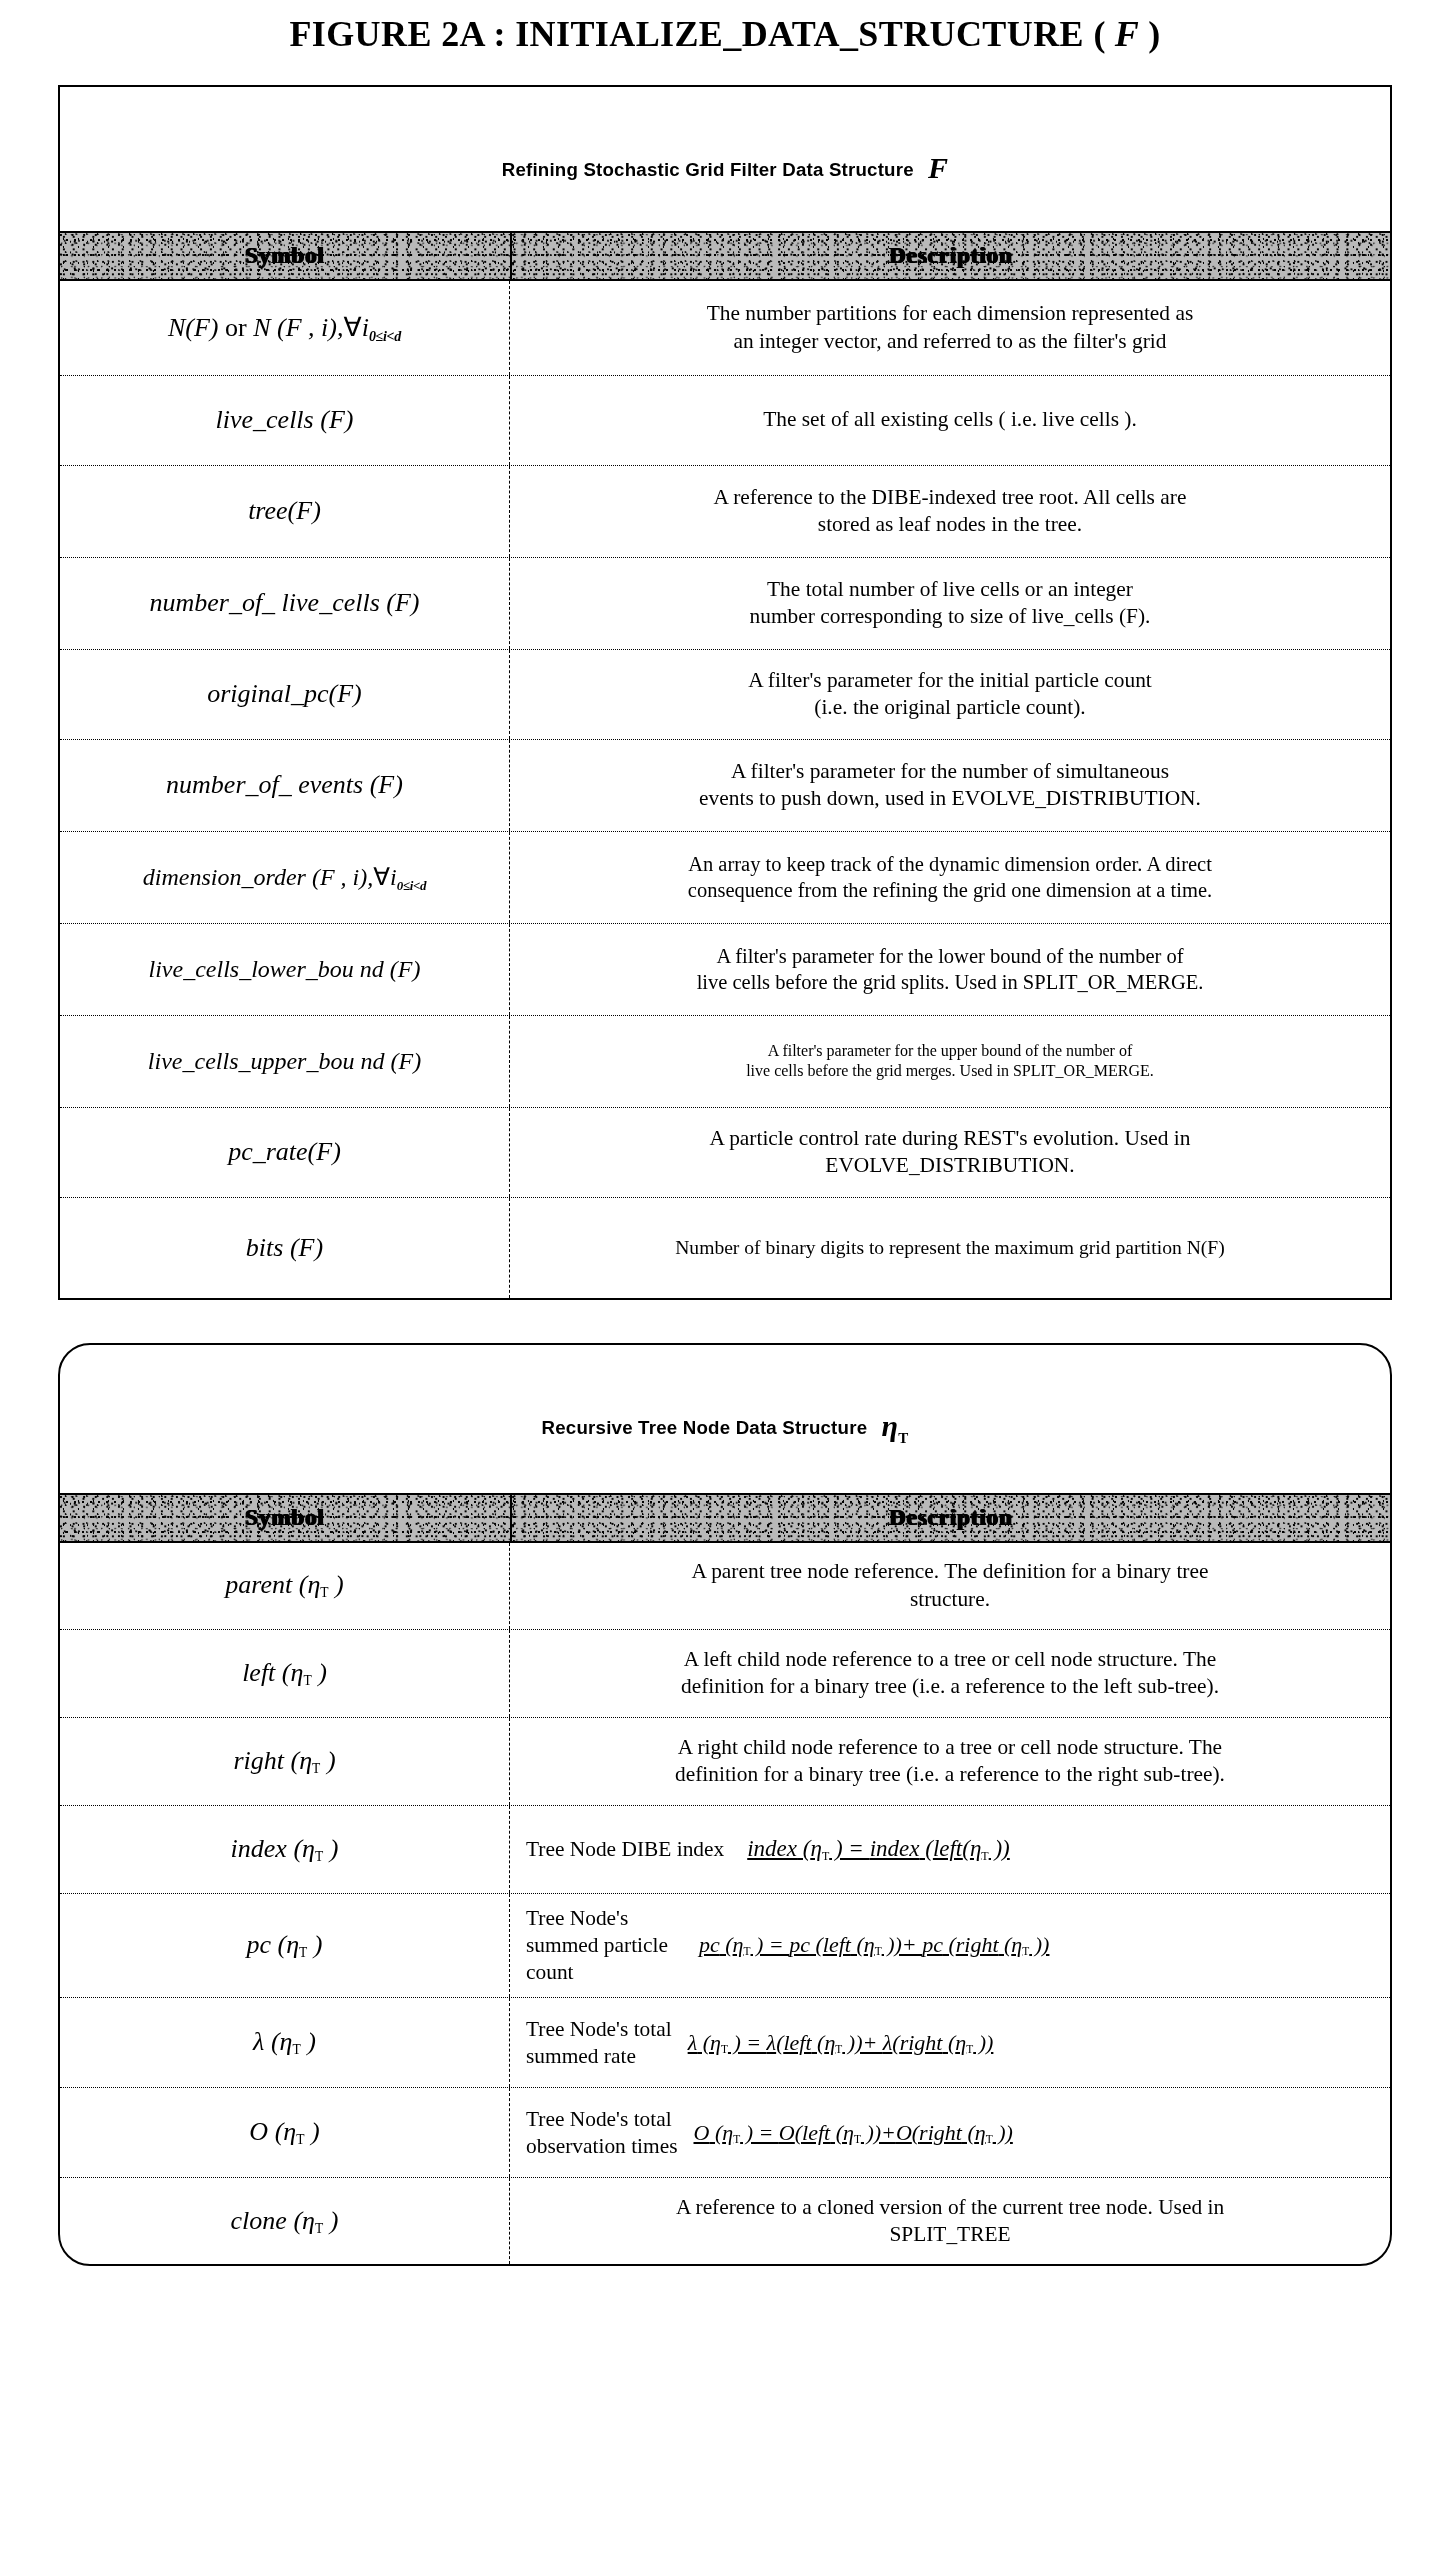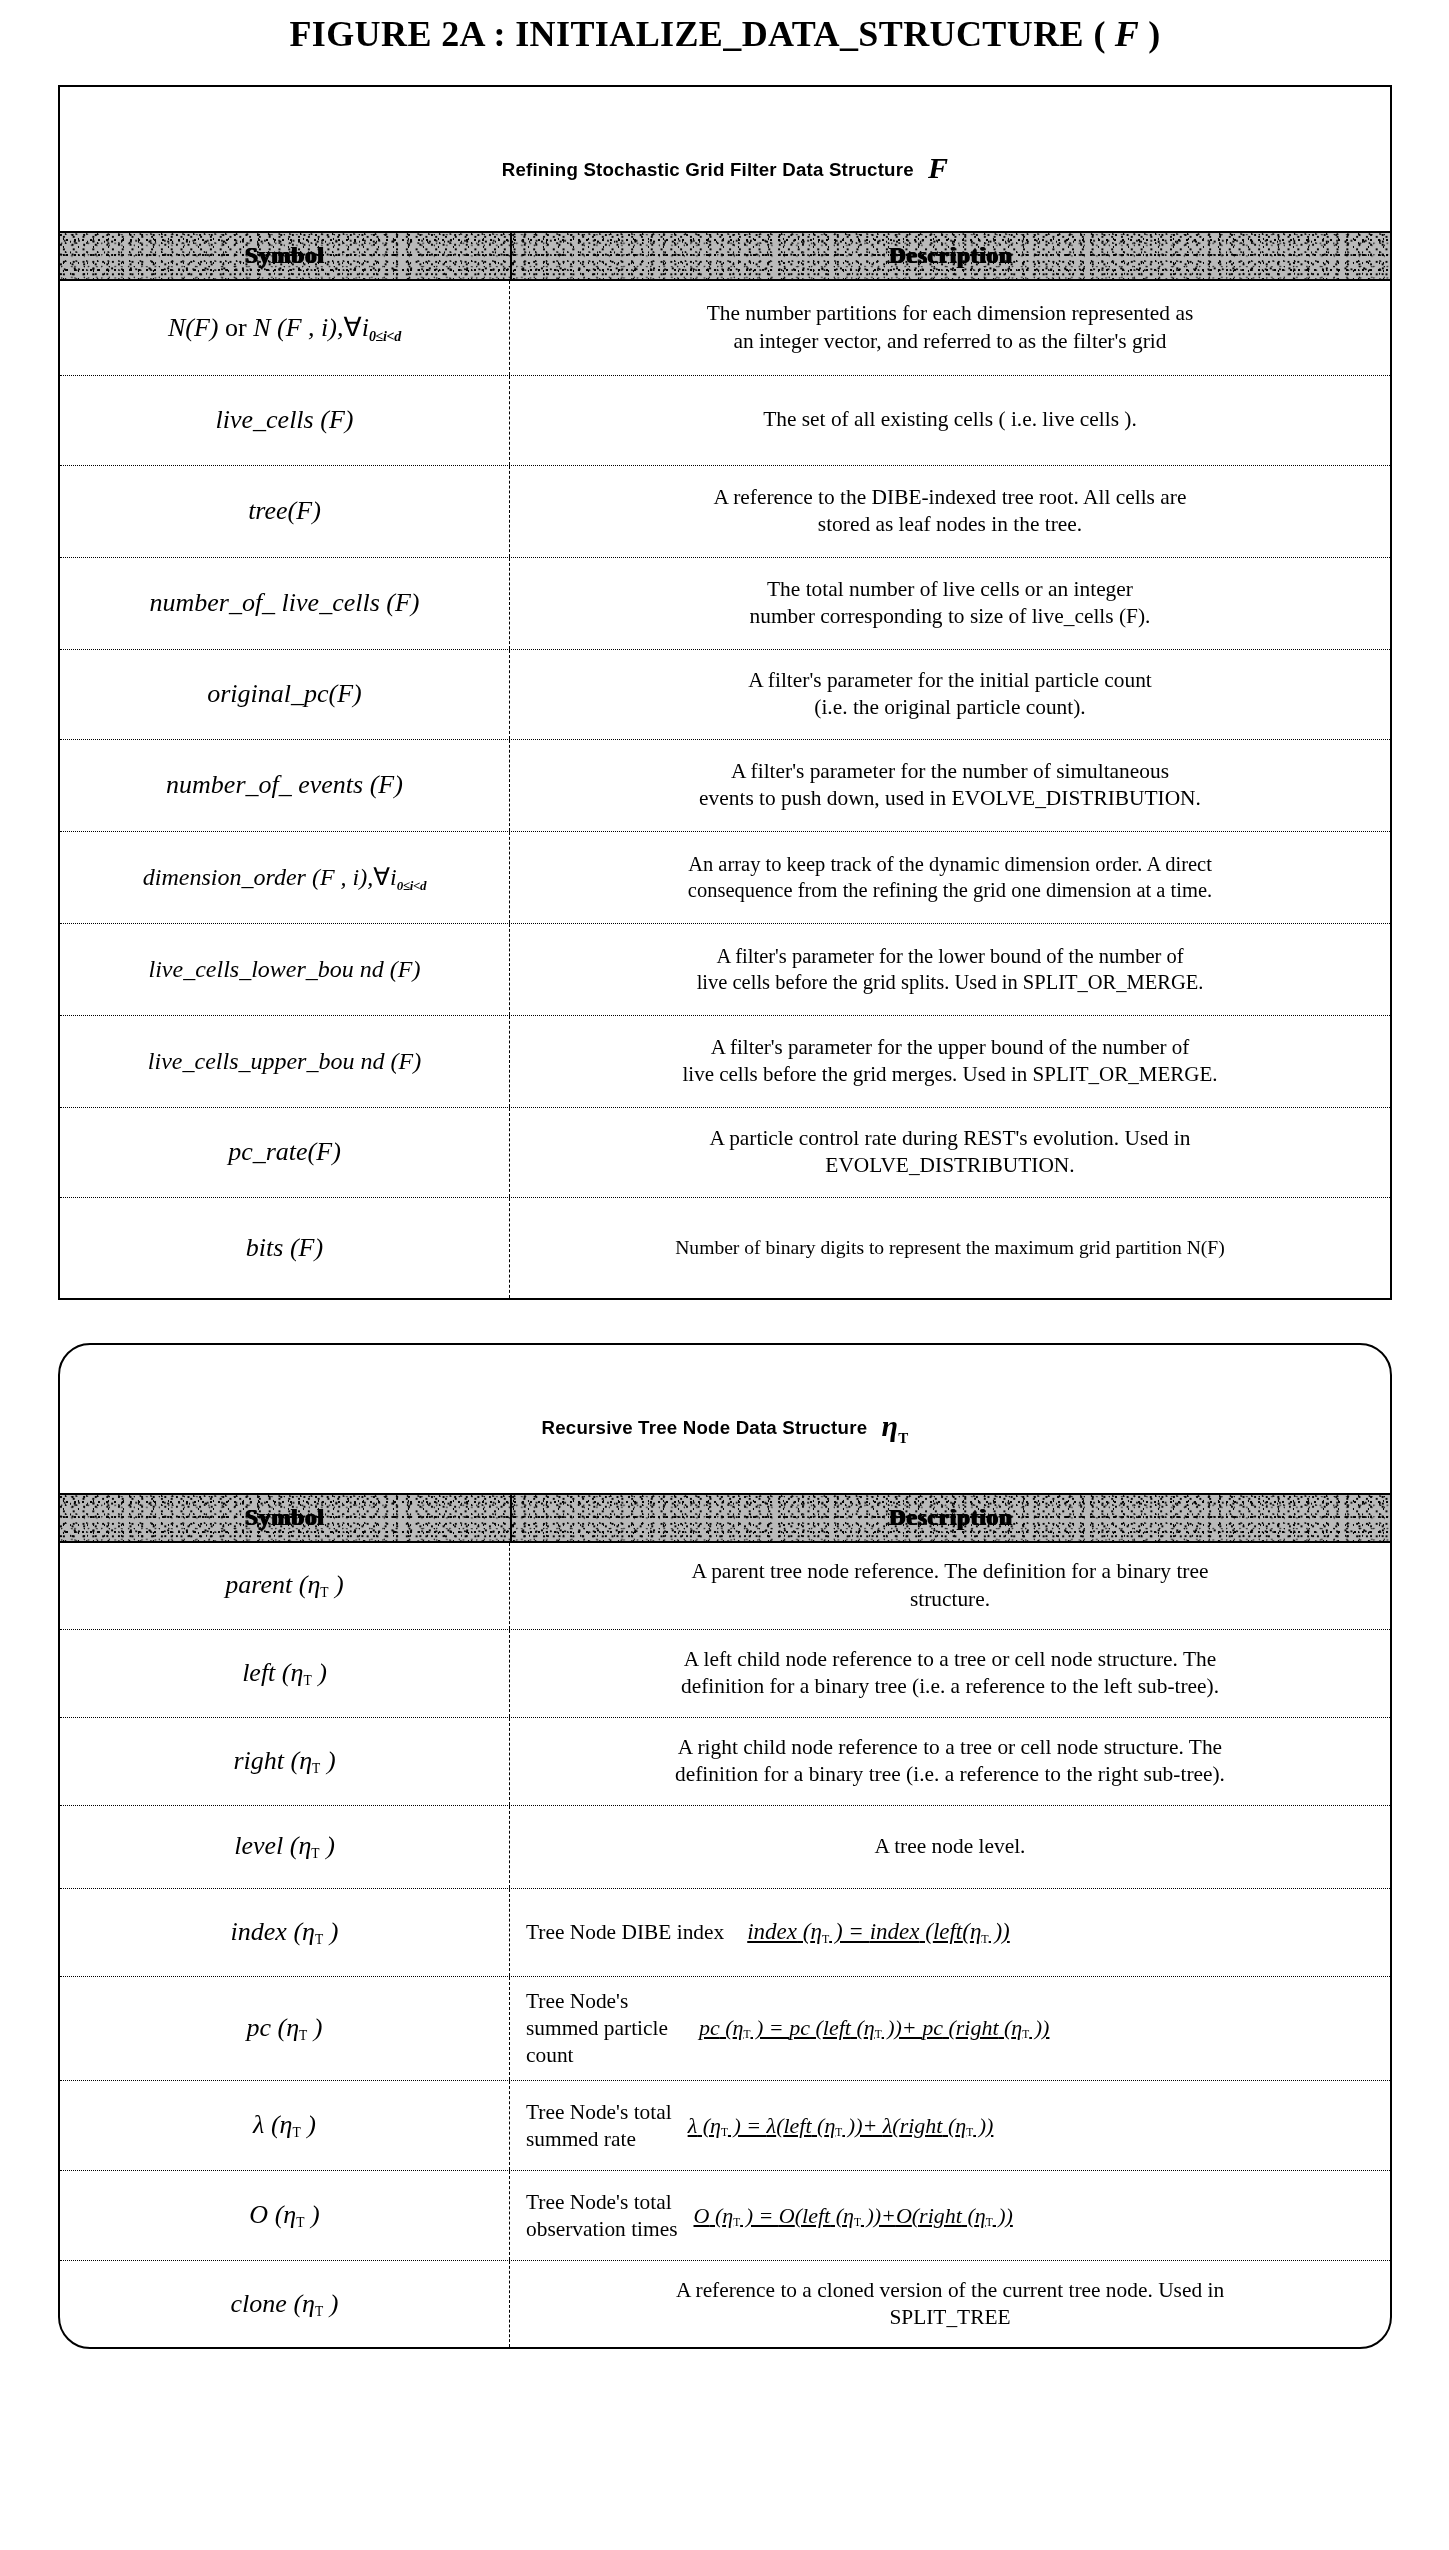--- a/index.html
+++ b/index.html
@@ -297,21 +297,21 @@
         <div>A filter's parameter for the lower bound of the number of</div>
         <div>live cells before the grid splits. Used in SPLIT_OR_MERGE.</div>
       </div>
     </div>
   </div>
 
   <div class="row" style="min-height:91px">
     <div class="cell-sym" style="font-size:24px">
       <span class="nowrapline"><span class="it">live_cells_upper_bou nd</span>  (<span class="it">F</span>)</span>
     </div>
-    <div class="cell-desc" style="font-size:21px">
+    <div class="cell-desc" style="font-size:16px">
       <div>
         <div>A filter's parameter for the upper bound of the number of</div>
         <div>live cells before the grid merges. Used in SPLIT_OR_MERGE.</div>
       </div>
     </div>
   </div>
 
   <div class="row" style="min-height:89px">
     <div class="cell-sym">
       <span class="nowrapline"><span class="it">pc_rate</span>(<span class="it">F</span>)</span>
@@ -379,28 +379,20 @@
       <span class="nowrapline"><span class="it">right</span> (<span class="it">η</span><sub class="tcap">T</sub> )</span>
     </div>
     <div class="cell-desc">
       <div>
         <div>A right child node reference to a tree or cell node structure. The</div>
         <div>definition for a binary tree (i.e. a reference to the right sub-tree).</div>
       </div>
     </div>
   </div>
 
-  <div class="row" style="min-height:82px">
-    <div class="cell-sym">
-      <span class="nowrapline"><span class="it">level</span> (<span class="it">η</span><sub class="tcap">T</sub> )</span>
-    </div>
-    <div class="cell-desc">
-      <div>A tree node level.</div>
-    </div>
-  </div>
 
   <div class="row" style="min-height:87px">
     <div class="cell-sym">
       <span class="nowrapline"><span class="it">index</span> (<span class="it">η</span><sub class="tcap">T</sub> )</span>
     </div>
     <div class="cell-desc left">
       <div class="desc-split">
         <div class="lbl">Tree Node DIBE index</div>
         <div class="fml formula">
           <span class="it">index</span> (<span class="it">η</span><sub class="tcap">T</sub> ) = <span class="it">index</span> (<span class="it">left</span>(<span class="it">η</span><sub class="tcap">T</sub> ))

